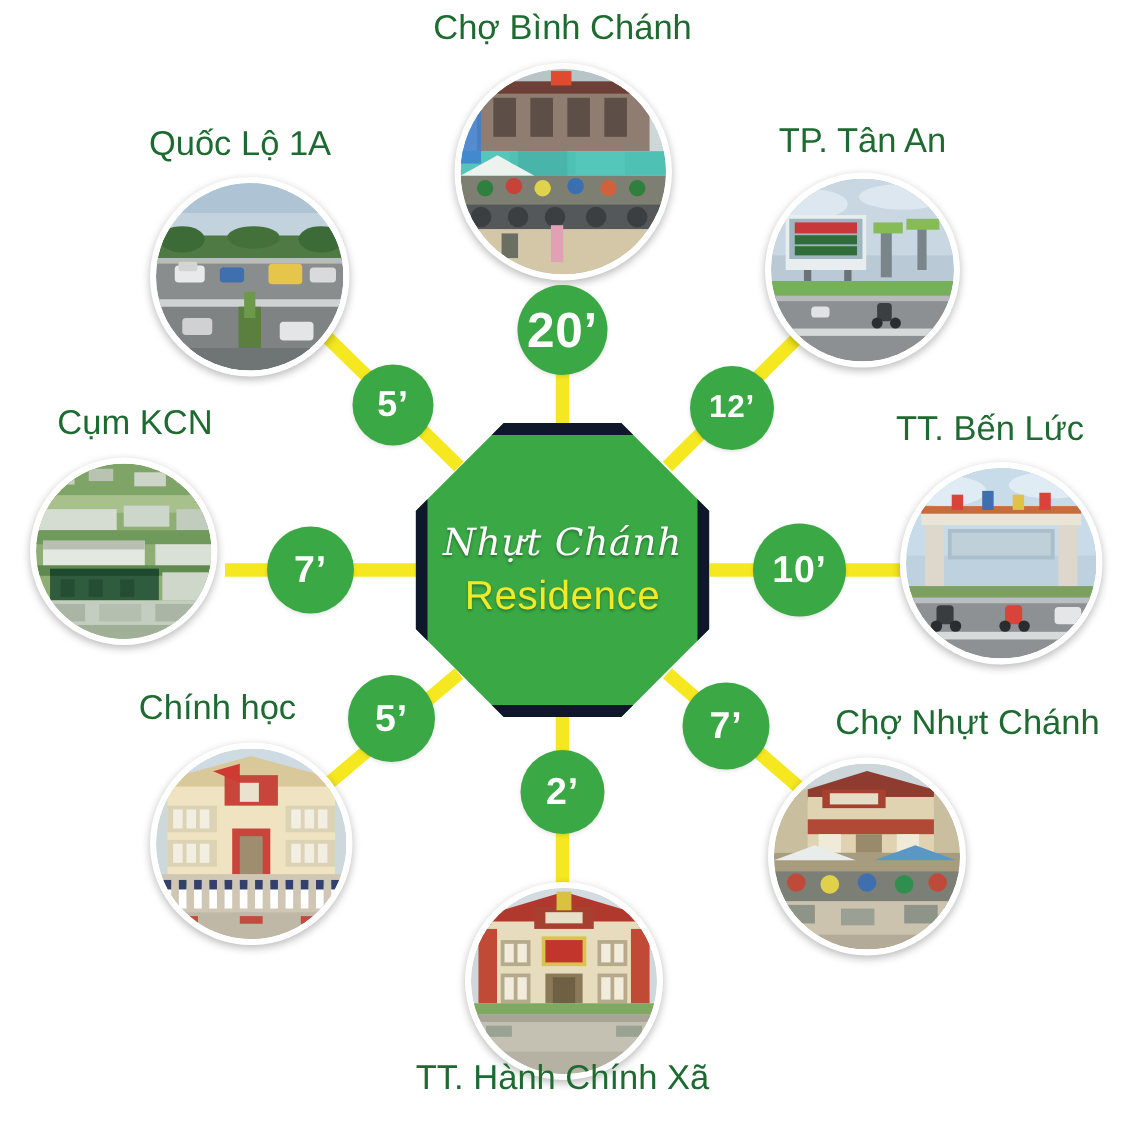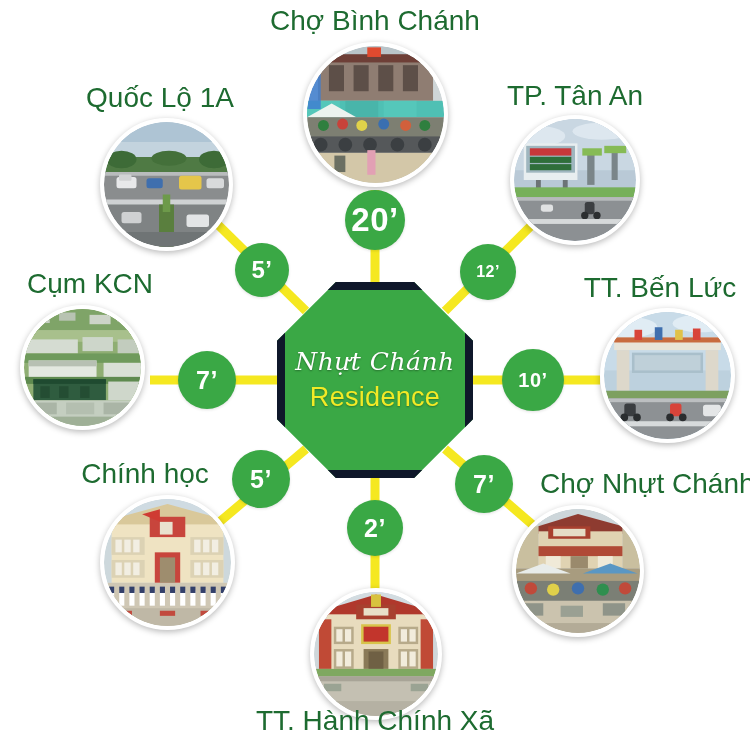--- a/index.html
+++ b/index.html
@@ -69,21 +69,21 @@
     box-sizing:border-box;
     box-shadow:0 2px 6px rgba(0,0,0,.28);
     overflow:hidden;
   }
   .photo .pic{position:absolute;left:0;top:0;right:0;bottom:0;border-radius:50%;overflow:hidden;}
   .photo svg{display:block;width:100%;height:100%;}
   .node-label{
     position:absolute;
     color:#1d6b30;
     font-family:"Liberation Sans",sans-serif;
-    font-size:28px;
+    font-size:23px;
     white-space:nowrap;
     text-align:center;
   }
 </style>
 </head>
 <body>
 
 <div id="stage">
 
   <svg id="lines" viewBox="0 0 750 750">
@@ -209,21 +209,21 @@
           <rect x="0" y="64" width="100" height="36" fill="#8c9093"></rect>
           <rect x="0" y="64" width="100" height="3" fill="#b7babc"></rect>
           <rect x="0" y="82" width="100" height="4" fill="#d6d9da"></rect>
           <rect x="58" y="68" width="8" height="10" rx="2" fill="#3c3f42"></rect>
           <circle cx="58" cy="79" r="3" fill="#2b2e30"></circle>
           <circle cx="68" cy="79" r="3" fill="#2b2e30"></circle>
           <rect x="22" y="70" width="10" height="6" rx="2" fill="#e0e2e3"></rect>
         </svg>
       </div>
     </div>
-    <div class="badge" style="left:460px;top:244px;width:56px;height:56px;font-size:16px;">12’</div>
+    <div class="badge" style="left:460px;top:244px;width:56px;height:56px;font-size:21px;">12’</div>
   </div>
 
   <div class="node">
     <div class="node-label" style="left:0px;top:268px;width:180px;">Cụm KCN</div>
     <div class="photo" style="left:20px;top:305px;width:125px;height:125px;">
       <div class="pic">
         <svg viewBox="0 0 100 100" preserveAspectRatio="xMidYMid slice">
           <rect x="0" y="0" width="100" height="100" fill="#8fae73"></rect>
           <rect x="0" y="0" width="100" height="22" fill="#7fa468"></rect>
           <rect x="0" y="18" width="100" height="10" fill="#a8c08c"></rect>
@@ -282,21 +282,21 @@
           <rect x="16" y="72" width="9" height="10" rx="2" fill="#3a3d40"></rect>
           <circle cx="16" cy="83" r="3" fill="#2a2d2f"></circle>
           <circle cx="26" cy="83" r="3" fill="#2a2d2f"></circle>
           <rect x="52" y="72" width="9" height="10" rx="2" fill="#d8443a"></rect>
           <circle cx="52" cy="83" r="3" fill="#2a2d2f"></circle>
           <circle cx="62" cy="83" r="3" fill="#2a2d2f"></circle>
           <rect x="78" y="73" width="14" height="9" rx="2" fill="#e4e6e7"></rect>
         </svg>
       </div>
     </div>
-    <div class="badge" style="left:502px;top:349px;width:62px;height:62px;font-size:20px;">10’</div>
+    <div class="badge" style="left:502px;top:349px;width:62px;height:62px;font-size:25px;">10’</div>
   </div>
 
   <div class="node">
     <div class="node-label" style="left:55px;top:458px;width:180px;">Chính học</div>
     <div class="photo" style="left:100px;top:495px;width:135px;height:135px;">
       <div class="pic">
         <svg viewBox="0 0 100 100" preserveAspectRatio="xMidYMid slice">
           <rect x="0" y="0" width="100" height="100" fill="#cdd8dc"></rect>
           <rect x="0" y="0" width="100" height="14" fill="#cfdbe2"></rect>
           <path d="M6 16 L50 4 L94 16 L94 22 L6 22 Z" fill="#d9c89a"></path>

